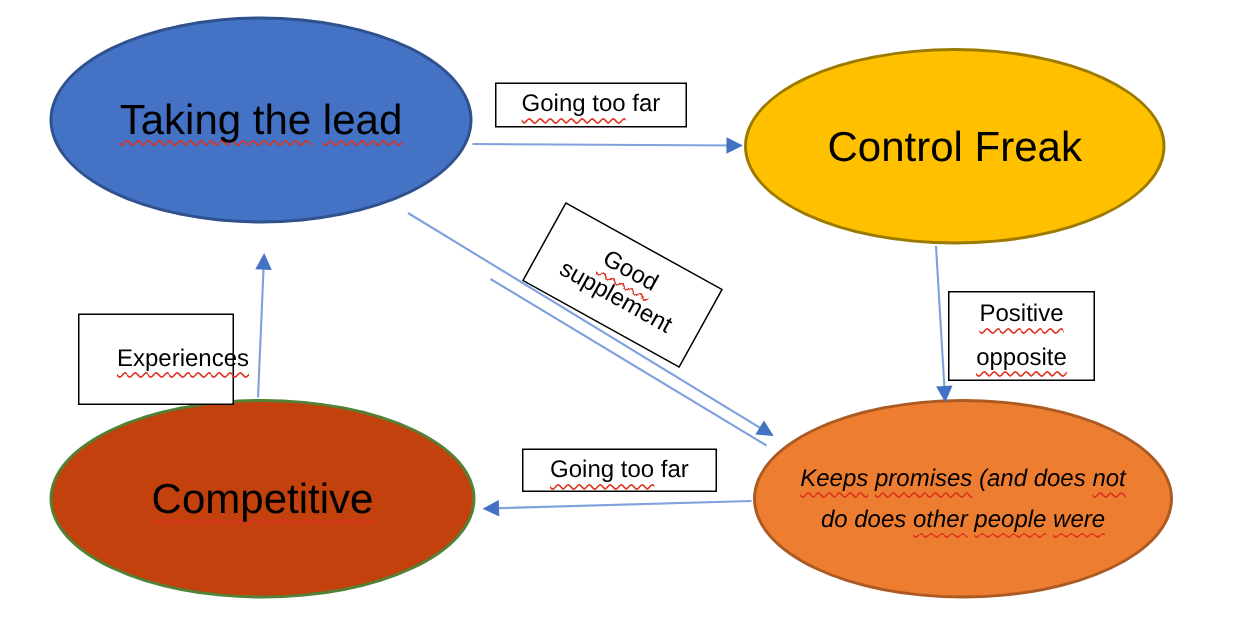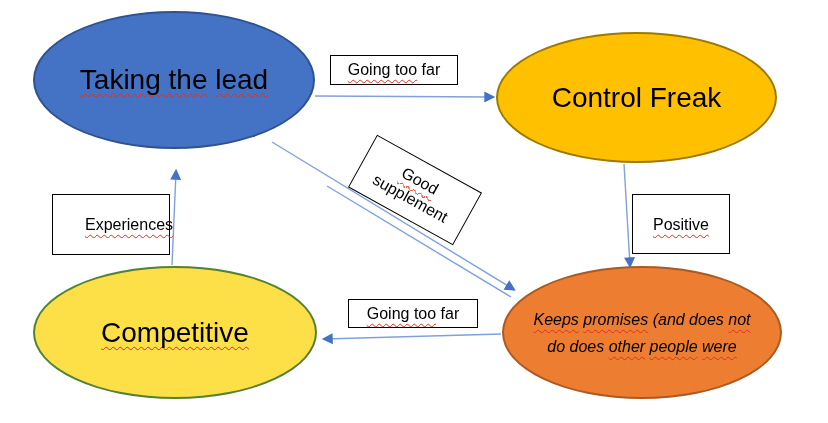--- a/index.html
+++ b/index.html
@@ -21,21 +21,21 @@
   .node-keeps{left:502px;top:266px;width:280px;height:133px;font-size:16px;line-height:27px;padding:0 8px;font-style:italic;}
   .labelbox{
     position:absolute;background:#fff;border:1.5px solid #000;box-sizing:border-box;
     display:flex;flex-direction:column;align-items:center;justify-content:center;
     text-align:center;font-size:16px;z-index:3;
   }
   .box-goingtop{left:330px;top:55px;width:128px;height:30px;line-height:28px;}
   .box-goodsup{left:355px;top:160px;width:120px;height:60px;line-height:20px;transform:rotate(29deg);}
   .box-positive{left:632px;top:178px;width:98px;height:60px;line-height:29px;margin-top:16px;}
   .box-goingbot{left:348px;top:299px;width:130px;height:29px;line-height:27px;}
-  .box-experiences{left:52px;top:194px;width:118px;height:61px;line-height:30px;padding-left:36px;}
+  .box-experiences{left:52px;top:209px;width:104px;height:61px;line-height:30px;padding-left:36px;}
   .tline{white-space:pre;}
   .sq{
     text-decoration-line:underline;
     text-decoration-style:wavy;
     text-decoration-color:var(--sq,#E0301E);
     text-decoration-thickness:1px;
     text-underline-offset:4px;
     -webkit-text-decoration-line:underline;
     -webkit-text-decoration-style:wavy;
     -webkit-text-decoration-color:var(--sq,#E0301E);
@@ -48,21 +48,21 @@
 <div class="canvas">
 
   <div class="node node-big node-taking" style="background: rgb(68, 114, 196); border-color: rgb(47, 82, 143);">
       <div class="tline"><span class="sq">Taking the</span><span> </span><span class="sq">lead</span></div>
     </div>
 
   <div class="node node-big node-control" style="background: rgb(255, 192, 0); border-color: rgb(156, 122, 0);">
       <div class="tline"><span>Control Freak</span></div>
     </div>
 
-  <div class="node node-big node-competitive" style="background: #fde047; border-color: rgb(83, 129, 53);">
+  <div class="node node-big node-competitive" style="background: #c2410c; border-color: rgb(83, 129, 53);">
       <div class="tline"><span class="sq">Competitive</span></div>
     </div>
 
   <div class="node node-keeps" style="background: rgb(237, 125, 49); border-color: rgb(172, 90, 34);">
       <div class="tline"><span class="sq">Keeps</span><span> </span><span class="sq">promises</span><span> (and does </span><span class="sq">not</span></div>
       <div class="tline"><span>do does </span><span class="sq">other</span><span> </span><span class="sq">people</span><span> </span><span class="sq">were</span></div>
     </div>
 
   <svg class="connectors" width="828" height="423" viewBox="0 0 828 423">
     <defs>
@@ -82,20 +82,21 @@
       <div class="tline"><span class="sq">Going too</span><span> far</span></div>
     </div>
 
   <div class="labelbox box-goodsup" style="background: rgb(255, 255, 255); border-color: rgb(0, 0, 0);">
       <div class="tline"><span class="sq">Good</span></div>
       <div class="tline"><span>supplement</span></div>
     </div>
 
   <div class="labelbox box-positive" style="background: rgb(255, 255, 255); border-color: rgb(0, 0, 0);">
       <div class="tline"><span class="sq">Positive</span></div>
+      <div class="tline"><span class="sq">opposite</span></div>
     </div>
 
   <div class="labelbox box-goingbot" style="background: rgb(255, 255, 255); border-color: rgb(0, 0, 0);">
       <div class="tline"><span class="sq">Going too</span><span> far</span></div>
     </div>
 
   <div class="labelbox box-experiences" style="background: rgb(255, 255, 255); border-color: rgb(0, 0, 0);">
       <div class="tline"><span class="sq">Experiences</span></div>
     </div>
 

